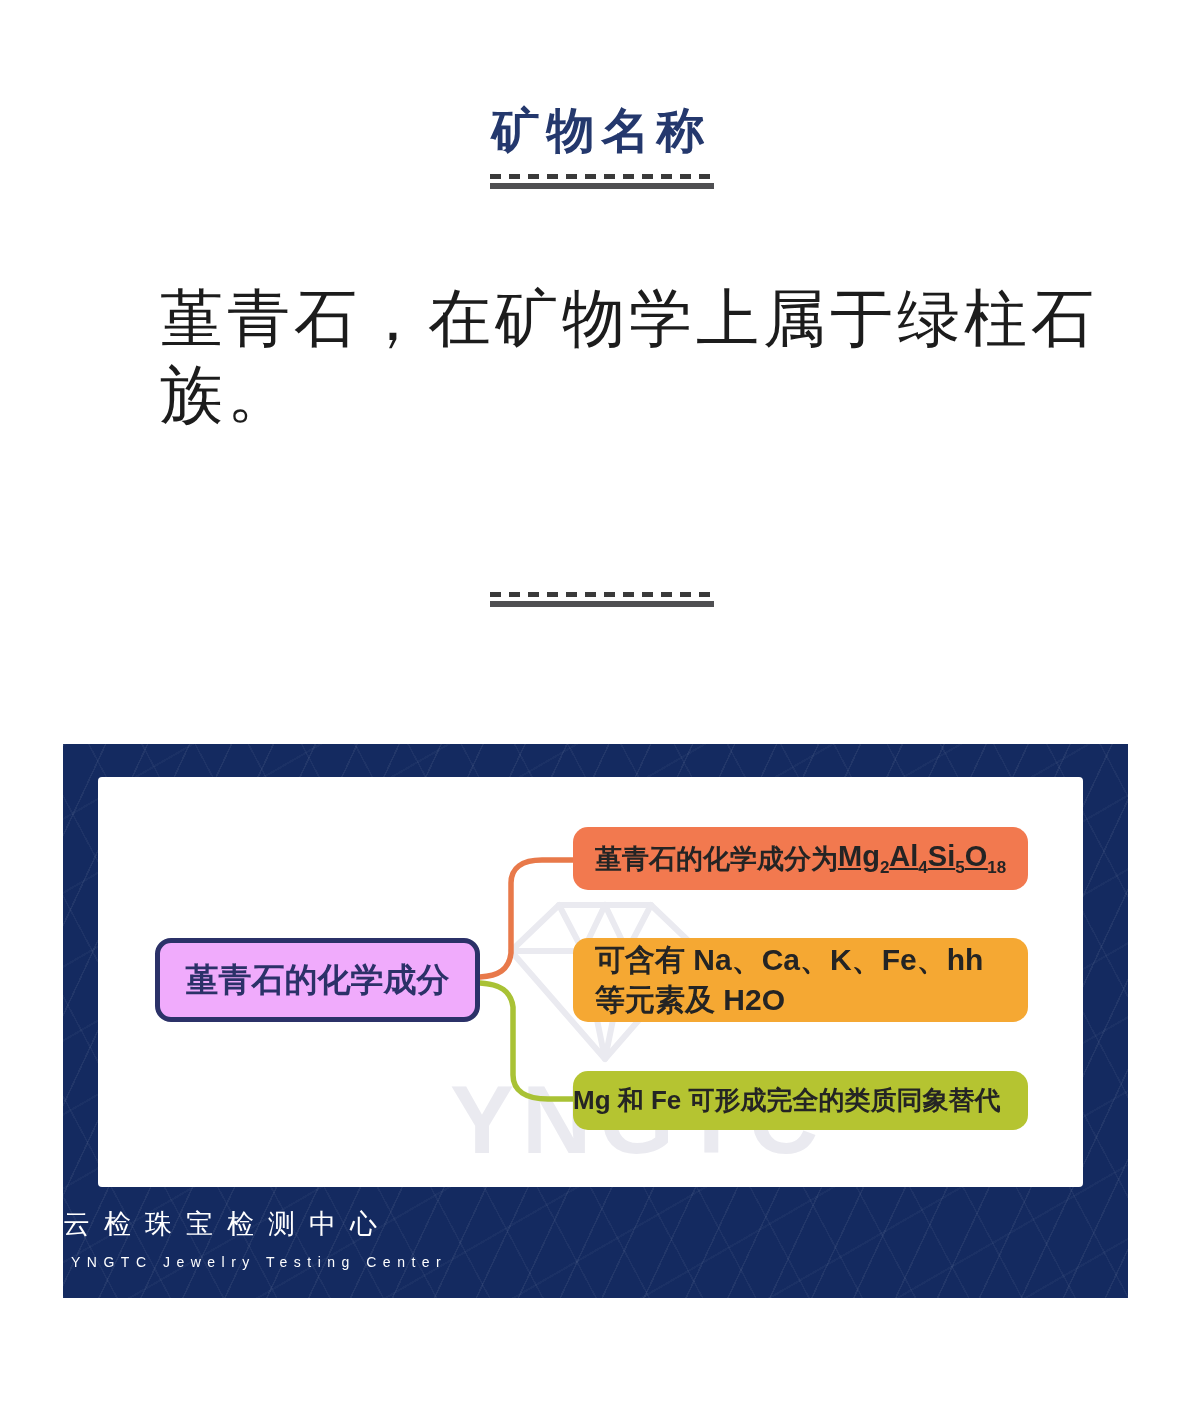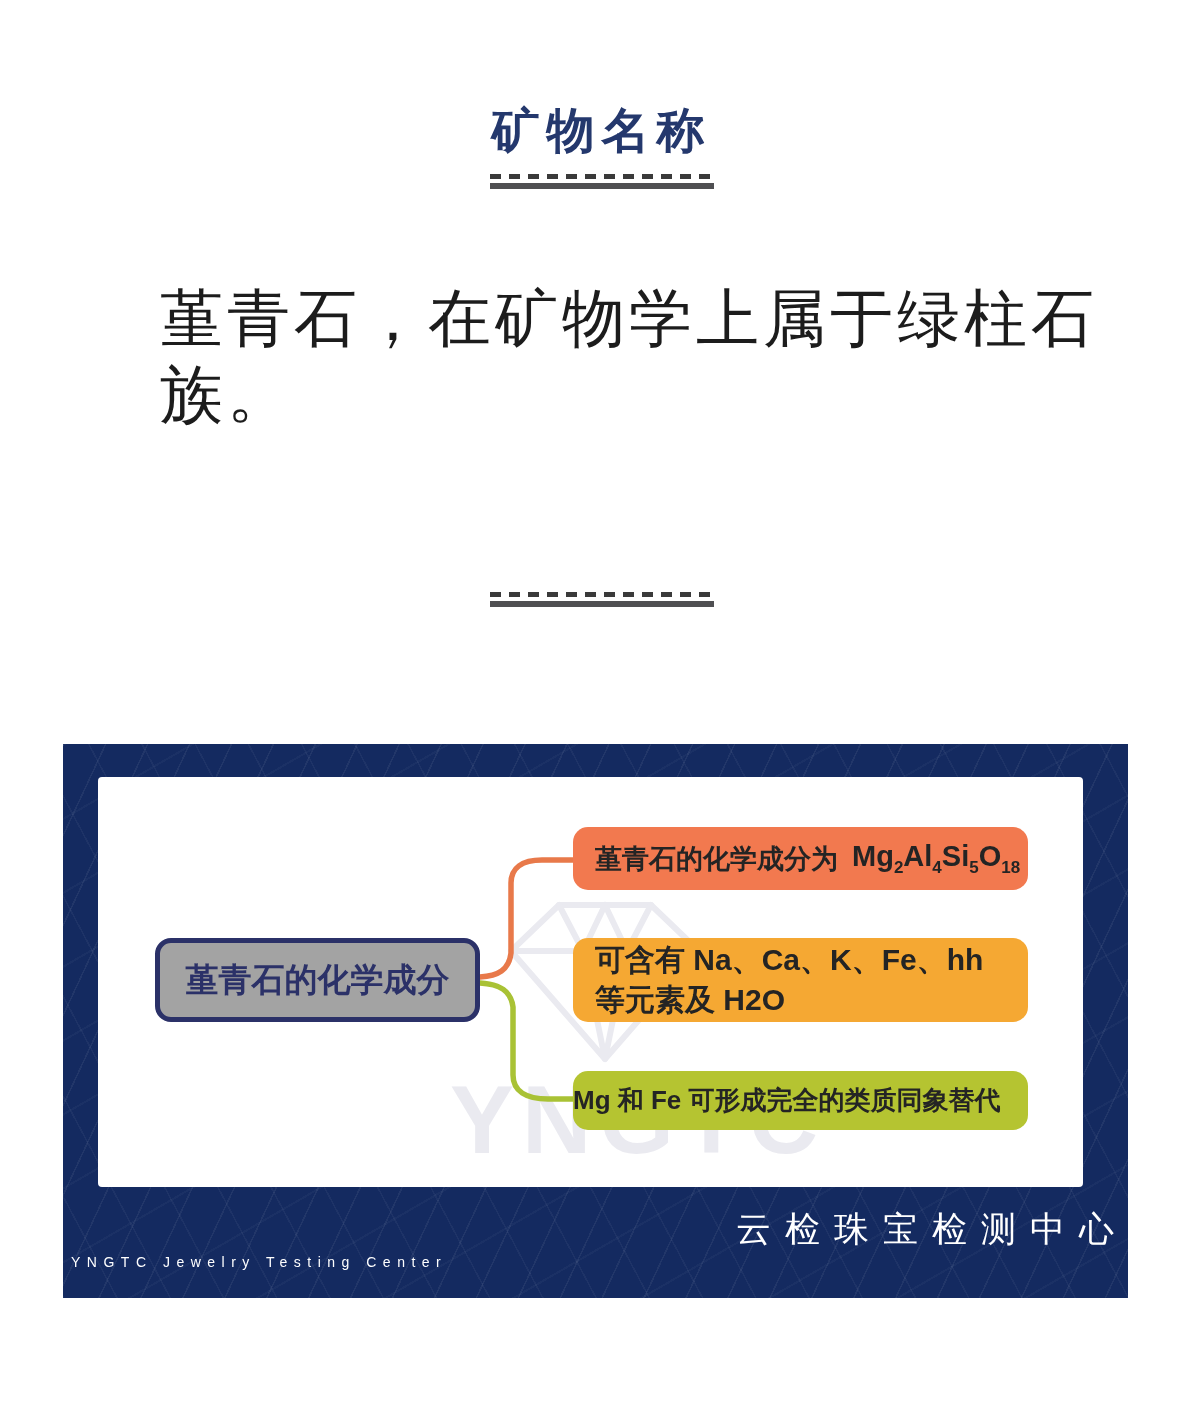--- a/index.html
+++ b/index.html
@@ -112,21 +112,21 @@
     top: 0;
     z-index: 2;
   }
 
   .root-node {
     position: absolute;
     left: 57px;
     top: 161px;
     width: 325px;
     height: 84px;
-    background: #a3a3a3;
+    background: #f0abfc;
     border: 5px solid var(--node-border);
     border-radius: 16px;
     display: flex;
     align-items: center;
     justify-content: center;
     font-size: 33px;
     font-weight: 700;
     color: var(--node-text);
     z-index: 3;
   }
@@ -160,39 +160,40 @@
     line-height: 1.35;
   }
   .branch-3 {
     top: 294px;
     height: 59px;
     background: var(--branch3-bg);
     font-size: 26px;
     white-space: nowrap;
   }
   .formula {
-    margin-left: 14px;
+    margin-left: 0;
     font-size: 29px;
     font-weight: 700;
     white-space: nowrap;
+    text-decoration: underline;
   }
   .formula sub {
     font-size: 17px;
     font-weight: 700;
   }
 
   
   .card-footer-cn {
     position: absolute;
     left: 0;
     top: 462px;
     width: 100%;
-    text-align: right;
+    text-align: left;
     color: var(--footer-text);
-    font-size: 35px;
+    font-size: 27px;
     font-weight: 500;
     letter-spacing: 14px;
     z-index: 2;
   }
   .card-footer-en {
     position: absolute;
     left: 8px;
     top: 510px;
     width: 100%;
     text-align: left;

